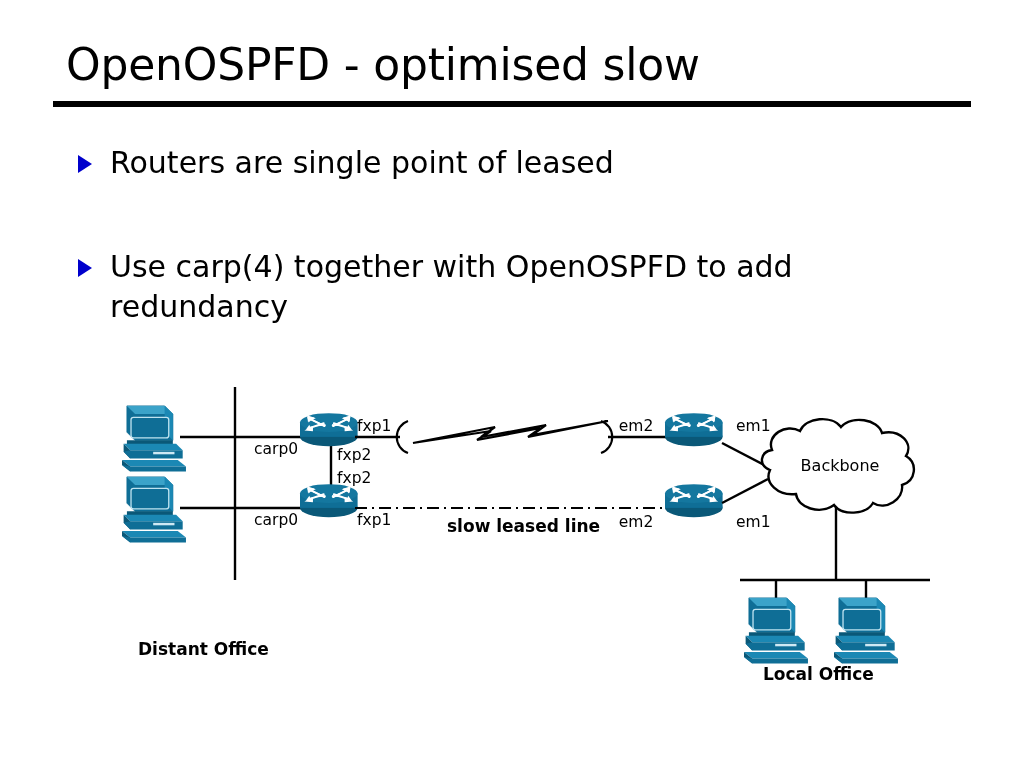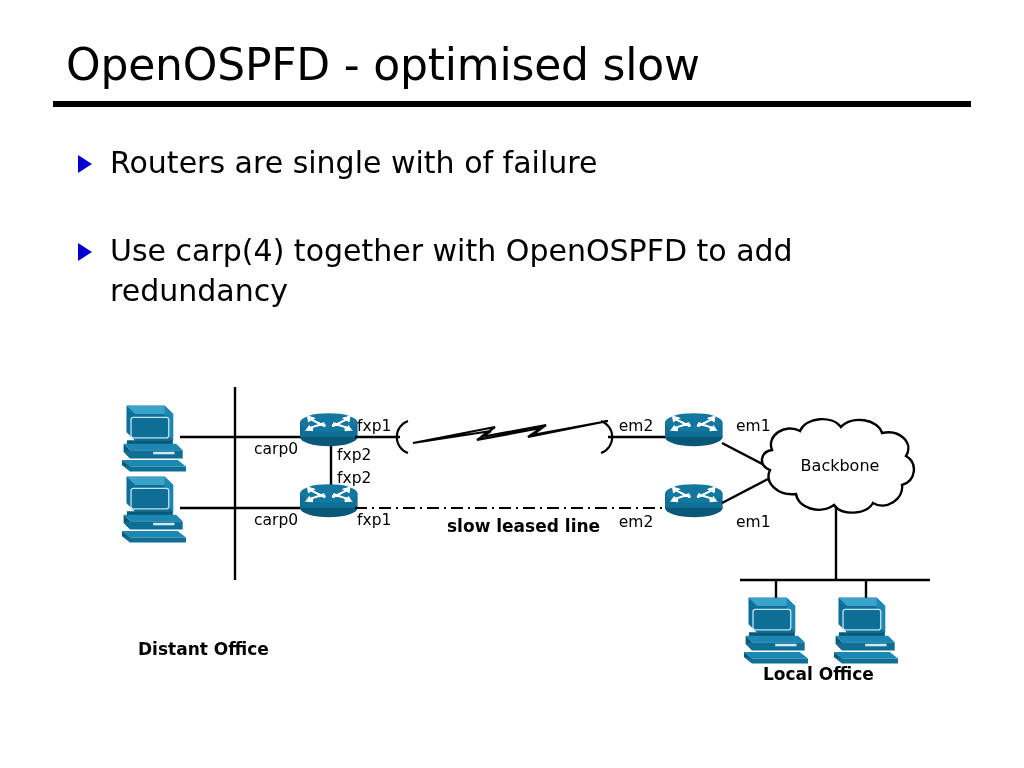--- a/index.html
+++ b/index.html
@@ -44,21 +44,21 @@
     width: 840px;
   }
   .bullet {
     position: relative;
     display: block;
     padding-left: 36px;
     font-size: 30px;
     line-height: 1.33;
     color: #000000;
   }
-  .bullet + .bullet { margin-top: 48px; }
+  .bullet + .bullet { margin-top: 64px; }
   .bullet-marker {
     position: absolute;
     left: 4px;
     top: 12px;
     width: 0;
     height: 0;
     border-top: 9px solid transparent;
     border-bottom: 9px solid transparent;
     border-left: 14px solid #0000cc;
   }
@@ -102,21 +102,21 @@
 </style>
 </head>
 <body>
 
 <div class="slide-title">OpenOSPFD - optimised slow</div>
 <div class="title-rule"></div>
 
 <div class="bullet-list">
   <div class="bullet">
     <span class="bullet-marker"></span>
-    <span>Routers are single with of failure</span>
+    <span>Routers are single point of leased</span>
   </div>
   <div class="bullet">
     <span class="bullet-marker"></span>
     <span>Use carp(4) together with OpenOSPFD to add redundancy</span>
   </div>
 </div>
 
 <div class="diagram">
 <svg width="1024" height="360" viewBox="0 0 1024 360" xmlns="http://www.w3.org/2000/svg">
 

